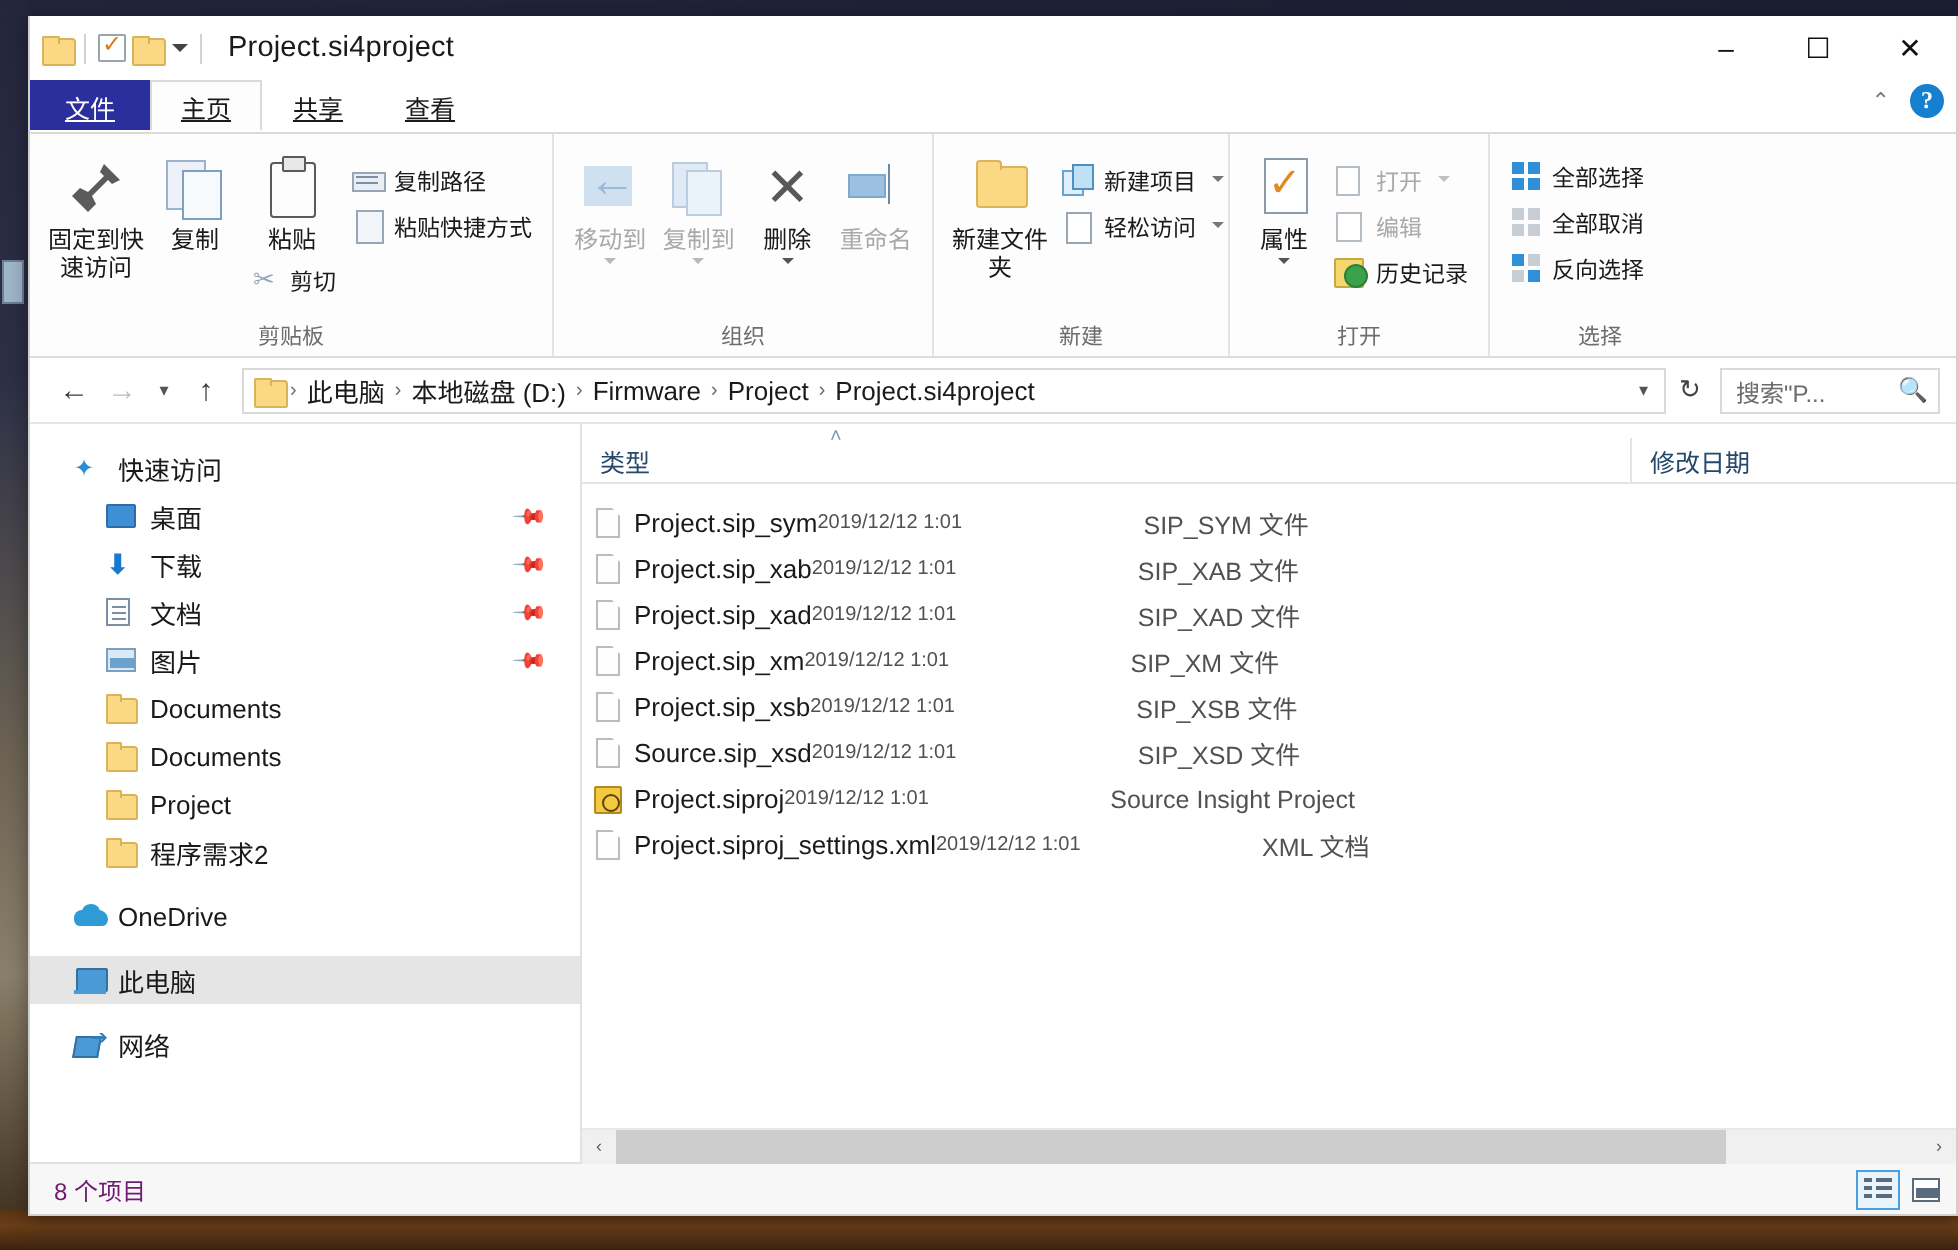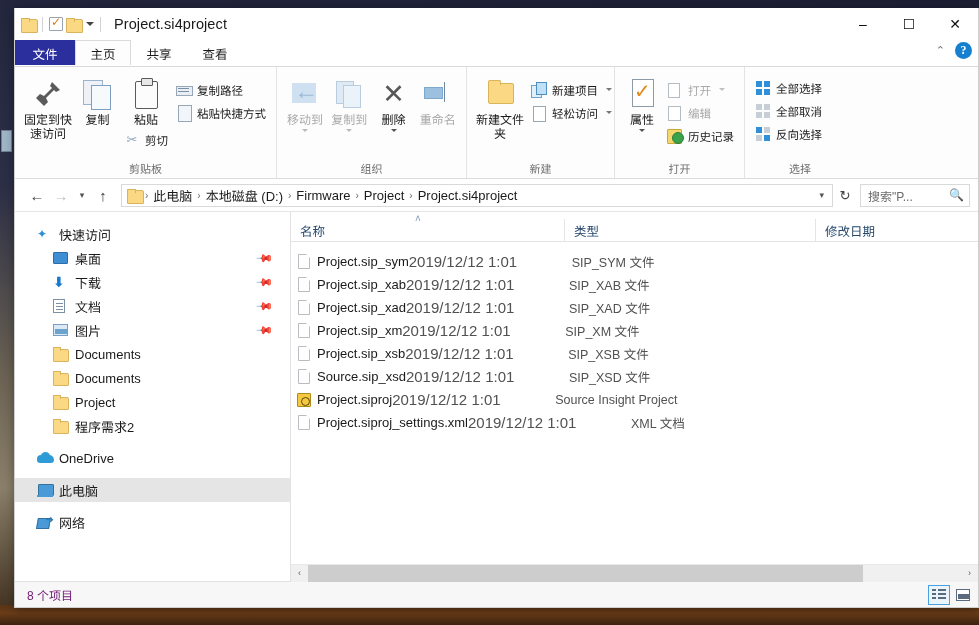--- a/index.html
+++ b/index.html
@@ -102,21 +102,21 @@
     background: #ffffff;
     position: relative;
   }
   #tab-strip::after {
     content:""; position:absolute; left:0; right:0; bottom:0; height:1px;
     background:#ffffff;
   }
   .tab {
     display: flex; align-items: center; justify-content: center;
     font-size: 12.5px; color: #1b1b1b;
-    padding: 0 14px; min-width: 56px;
+    padding: 0 14px; min-width: 56px; text-decoration: underline;
   }
   .tab.file-tab {
     background: #2b2f9e; color: #fff; font-size: 12.5px;
     min-width: 60px;
   }
   .tab.active {
     background: #fdfdfd;
     border: 1px solid #dadada; border-bottom-color: #fdfdfd;
     border-top: 1px solid #dadada;
   }
@@ -399,21 +399,21 @@
     position: absolute; left: 124px; top: 1px;
     font-size: 10px; color: #7e97b3;
   }
   #file-rows { flex: 1; overflow: hidden; padding-top: 8px; }
   .file-row {
     height: 23px; display: flex; align-items: center;
     font-size: 13px; color: #1a1a1a;
   }
   .fr-icon { width: 26px; flex: 0 0 26px; display:flex;align-items:center;justify-content:center; }
   .fr-name { flex: 0 0 0; white-space: nowrap; }
-  .fr-date { color: #515151; font-size: 15px; white-space: nowrap; }
+  .fr-date { color: #515151; font-size: 10px; white-space: nowrap; }
   .fr-type { color: #515151; font-size: 12.5px; white-space: nowrap; }
   .ic-file {
     width:12px;height:15px;background:#fefefe;border:1px solid #b9bdc2;
     border-radius:0 3px 0 0; position:relative;
   }
   .ic-file::after{
     content:"";position:absolute;right:-1px;top:-1px;
     border-left:4px solid transparent;border-top:4px solid #fff;
     border-right:0;border-bottom:0;
   }
@@ -745,23 +745,20 @@
       <div class="nav-item">
         <span class="ni-icon">
             <span class="ic-network"></span>
           </span>
         <span class="ni-label">网络</span>
       </div>
     </div>
 
     <div id="file-pane">
       <div id="col-header">
-        <div class="col" style="width:273px">
-          <span>名称</span>
-        </div>
         <div class="col" style="flex:1">
           <span>类型</span>
         </div>
         <div class="col" style="width:163px">
           <span>修改日期</span>
         </div>
         <div id="sort-indicator">˄</div>
       </div>
 
       <div id="file-rows">

